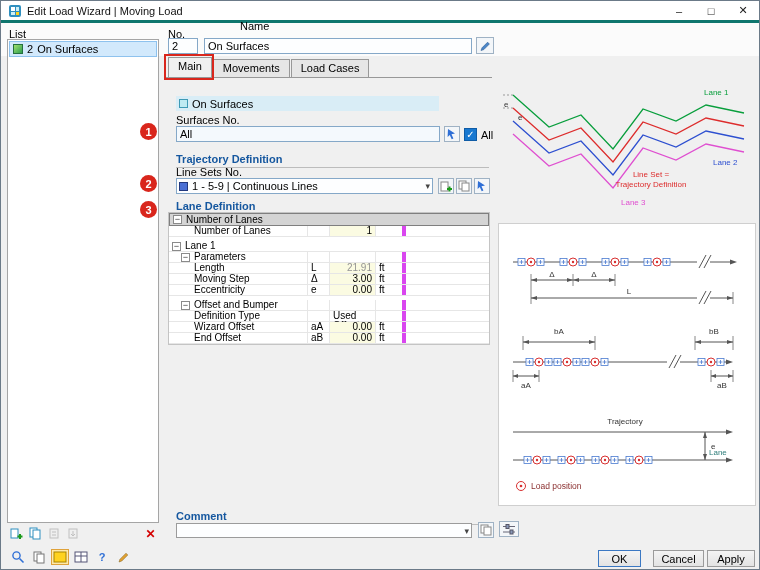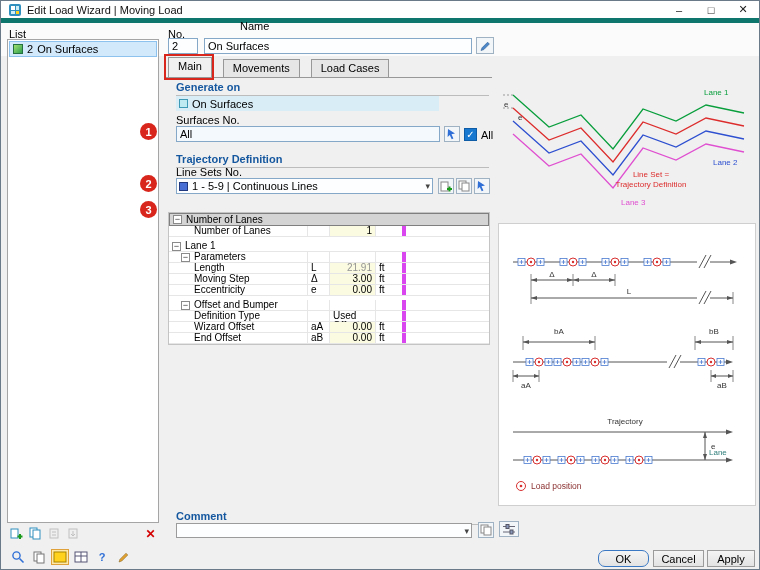--- a/index.html
+++ b/index.html
@@ -6,21 +6,21 @@
   html,body { margin:0; padding:0; background:#9aa7b0; }
   .window {
     position:relative; width:760px; height:570px;
     background:#f0f0f0; border:1px solid #6b7a88; overflow:hidden;
     font-family:"Liberation Sans", sans-serif; font-size:11px; color:#000;
   }
   .abs { position:absolute; }
 
   
   .titlebar { position:absolute; left:0; top:0; width:100%; height:22px;
-    background:#ffffff; display:flex; align-items:center; border-bottom:5px solid #0f766e; }
+    background:#ffffff; display:flex; align-items:center; border-bottom:3px solid #0f766e; }
   .titlebar .title { margin-left:5px; font-size:11px; color:#111; }
   .app-icon { margin-left:7px; display:block; }
   .wctrl { margin-left:auto; display:flex; height:22px; }
   .wbtn { width:32px; height:22px; border:none; background:transparent; font-family:inherit;
     font-size:11px; color:#222; text-align:center; padding:0; }
 
   .white-strip { position:absolute; left:0; top:22px; width:760px; height:33px; background:#fbfbfb; }
 
   .label { font-size:11px; color:#000; white-space:nowrap; }
 
@@ -45,21 +45,21 @@
   .combo .chev { margin-left:auto; color:#444; font-size:9px; }
   .clr-sq { width:9px; height:9px; border:1px solid #22387e; background:#4a6fd4; display:inline-block; flex:none; }
   .ib { border:1px solid #9fb2c4; background:#f3f6f9; padding:0; display:flex;
     align-items:center; justify-content:center; }
   .chk { background:#1878d0; border:1px solid #0f5ca6; color:#fff; font-size:10px; line-height:11px;
     text-align:center; padding:0; }
 
   
   .tabs { display:flex; align-items:flex-end; height:20px; }
   .tab { height:18px; line-height:17px; padding:0 9px; background:#e6e6e6;
-    border:1px solid #989898; border-bottom:none; margin-right:11px; font-size:11px; }
+    border:1px solid #989898; border-bottom:none; margin-right:1px; font-size:11px; }
   .tab.selected { height:20px; background:#f0f0f0; position:relative; z-index:2; }
   .tabline { border-top:1px solid #989898; }
 
   .section-title { position:absolute; color:#15579f; font-weight:bold; font-size:11px;
     border-bottom:1px solid #bcbcbc; padding-bottom:2px; width:313px; white-space:nowrap; }
 
   
   .ltable { position:absolute; left:167px; top:211px; width:322px; background:#fff;
     border:1px solid #c4c4c4; font-size:10px; }
   .trow { display:flex; height:11px; line-height:10px; border-bottom:1px solid #e6e6e6; background:#fff; }
@@ -177,21 +177,20 @@
     </svg>
   </button>
 
   <div class="tabs abs" style="left:167px;top:56px;">
     <div class="tab selected"><span>Main</span></div>
     <div class="tab"><span>Movements</span></div>
     <div class="tab"><span>Load Cases</span></div>
   </div>
   <div class="tabline abs" style="left:165px;top:76px;width:326px;height:0;"></div>
 
-  <div class="section-title" style="left:175px;top:80px;">Generate on</div>
   <div class="flat-field abs" style="left:175px;top:95px;width:263px;height:15px;">
     <span class="sq-icon"></span>
     <span>On Surfaces</span>
   </div>
 
   <span class="label abs" style="left:175px;top:113px;">Surfaces No.</span>
   <div class="field abs" style="left:175px;top:125px;width:264px;height:16px;background:#f4f9fd;">
     <span>All</span>
   </div>
   <button class="ib abs" style="left:443px;top:125px;width:16px;height:16px;">
@@ -223,20 +222,21 @@
       <rect x="1" y="1" width="7" height="8" fill="#fff" stroke="#888"></rect>
       <rect x="4" y="3" width="7" height="8" fill="#fff" stroke="#888"></rect>
     </svg>
   </button>
   <button class="ib abs" style="left:473px;top:177px;width:16px;height:16px;">
     <svg width="12" height="12">
       <path d="M2,1 L9,5.5 L5.5,6.2 L7.4,10.4 L5.7,11.2 L3.8,7 L1.6,9 Z" fill="#2f6fd6"></path>
     </svg>
   </button>
 
+  <div class="section-title" style="left:175px;top:199px;">Lane Definition</div>
 
   <div class="ltable">
     <div class="trow head">
       <div class="c-full">
         <span class="expander">−</span>
         <span>Number of Lanes</span>
       </div>
     </div>
     <div class="trow">
       <div class="c-desc">
@@ -500,17 +500,17 @@
     <button class="tbtn">
       <span class="qmark">?</span>
     </button>
     <button class="tbtn">
       <svg width="13" height="13">
         <path d="M2,11 L3,8.2 L9,2.2 L10.8,4 L4.8,10 Z" fill="#e0a030" stroke="#806020" stroke-width="0.5"></path>
       </svg>
     </button>
   </div>
 
-  <button class="btn default" style="left:597px;top:549px;width:51px;border-radius:7px;">OK</button>
+  <button class="btn default" style="left:597px;top:549px;width:43px;">OK</button>
   <button class="btn" style="left:652px;top:549px;width:51px;">Cancel</button>
   <button class="btn" style="left:706px;top:549px;width:48px;">Apply</button>
 
 </div>
 
 </body></html>

